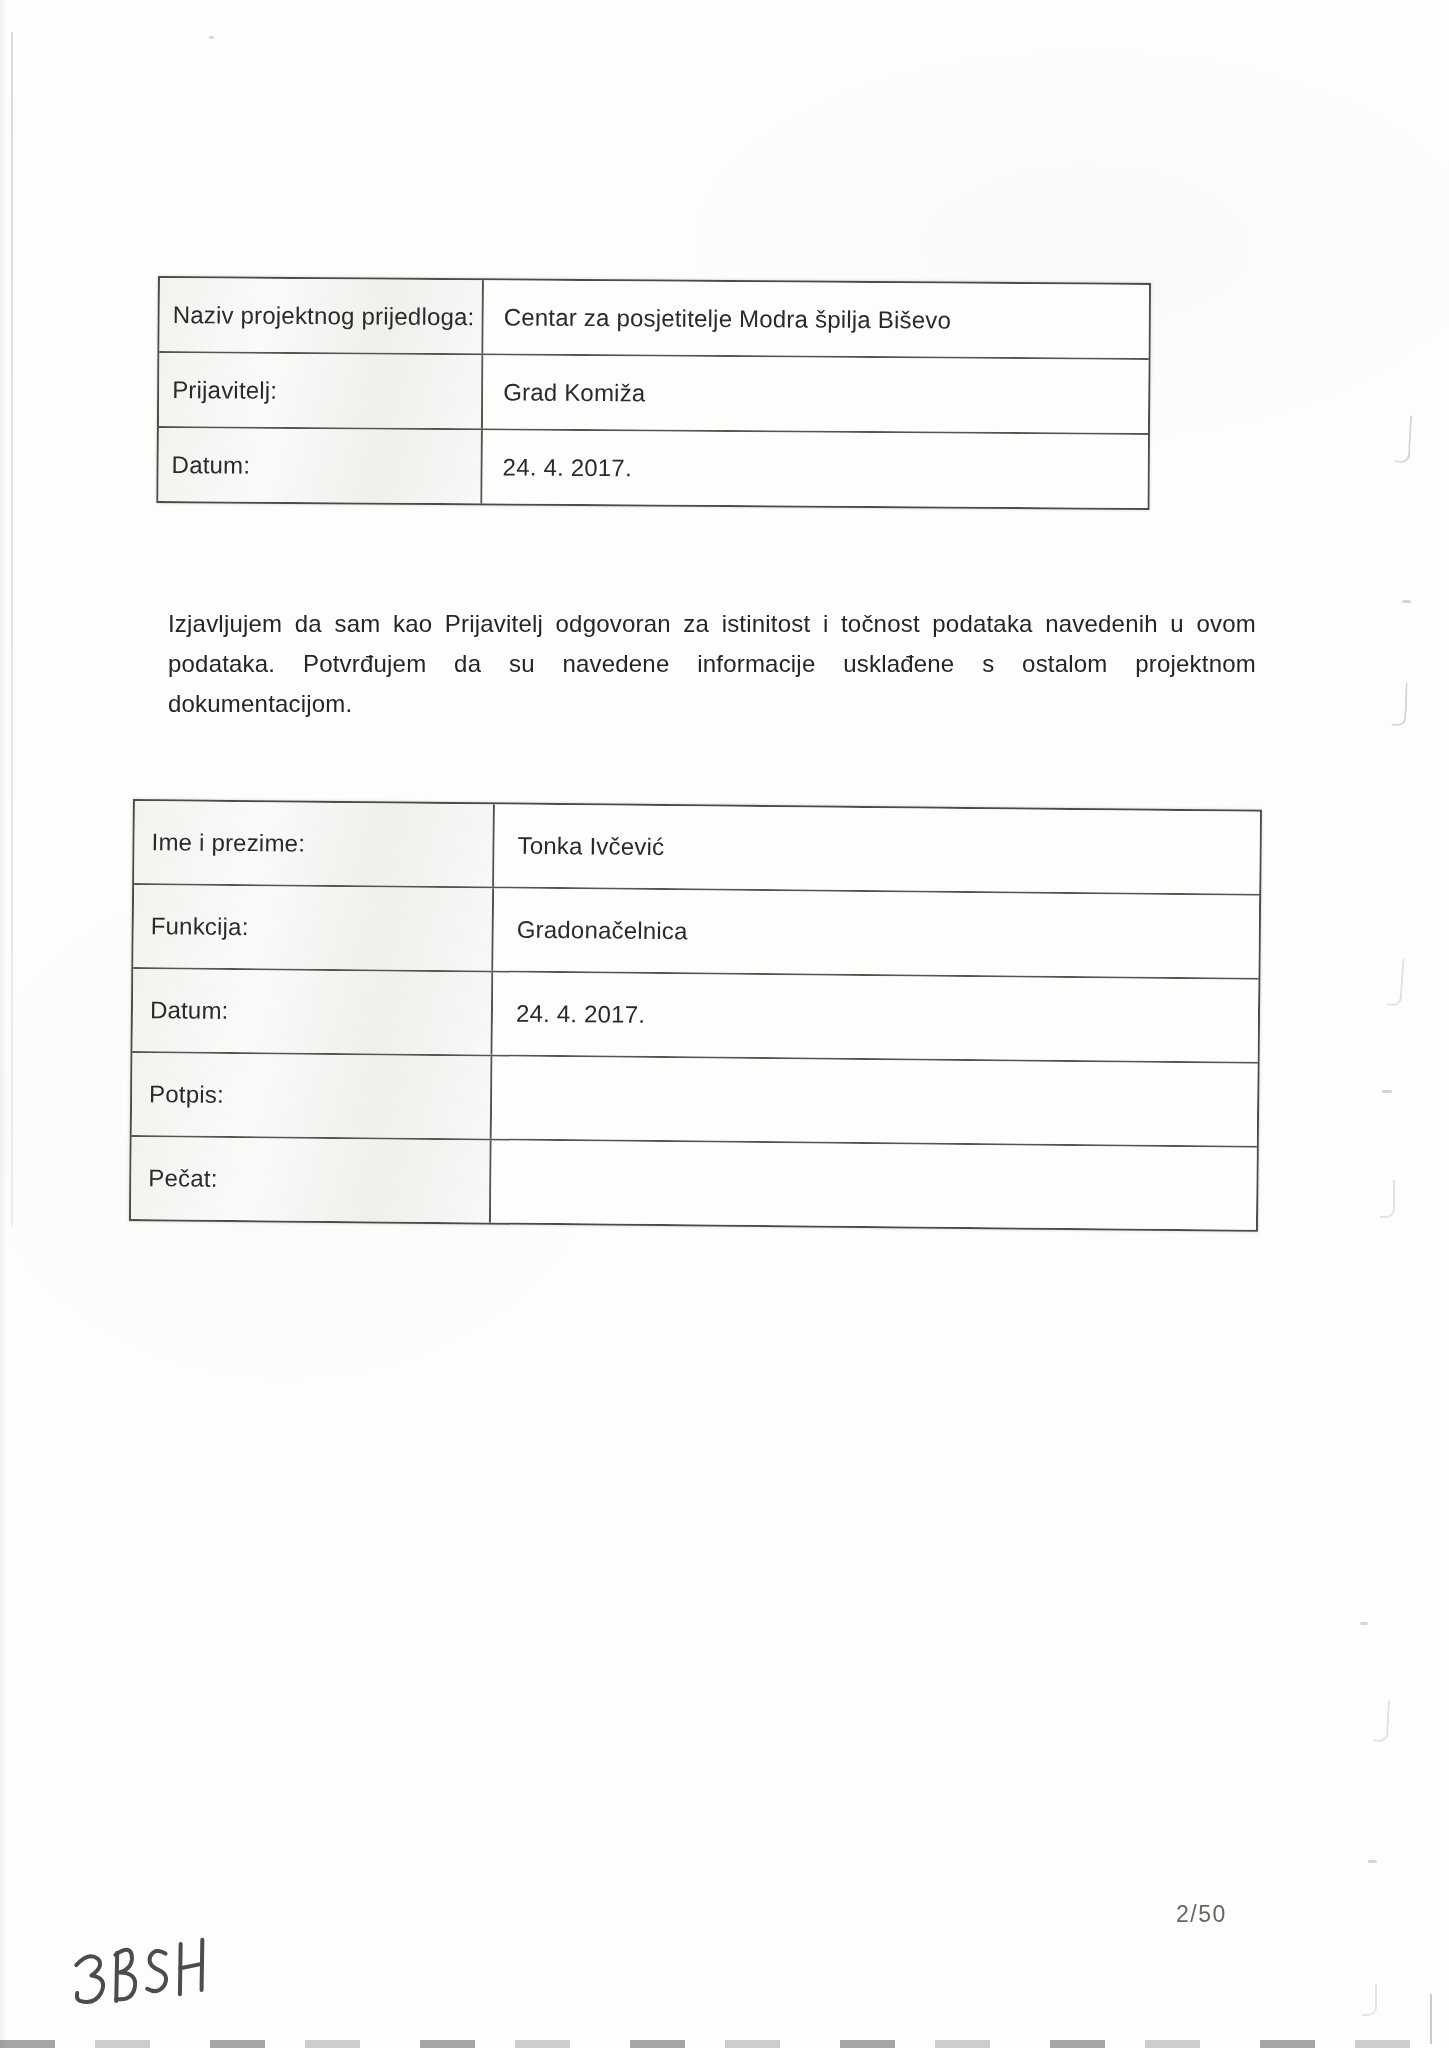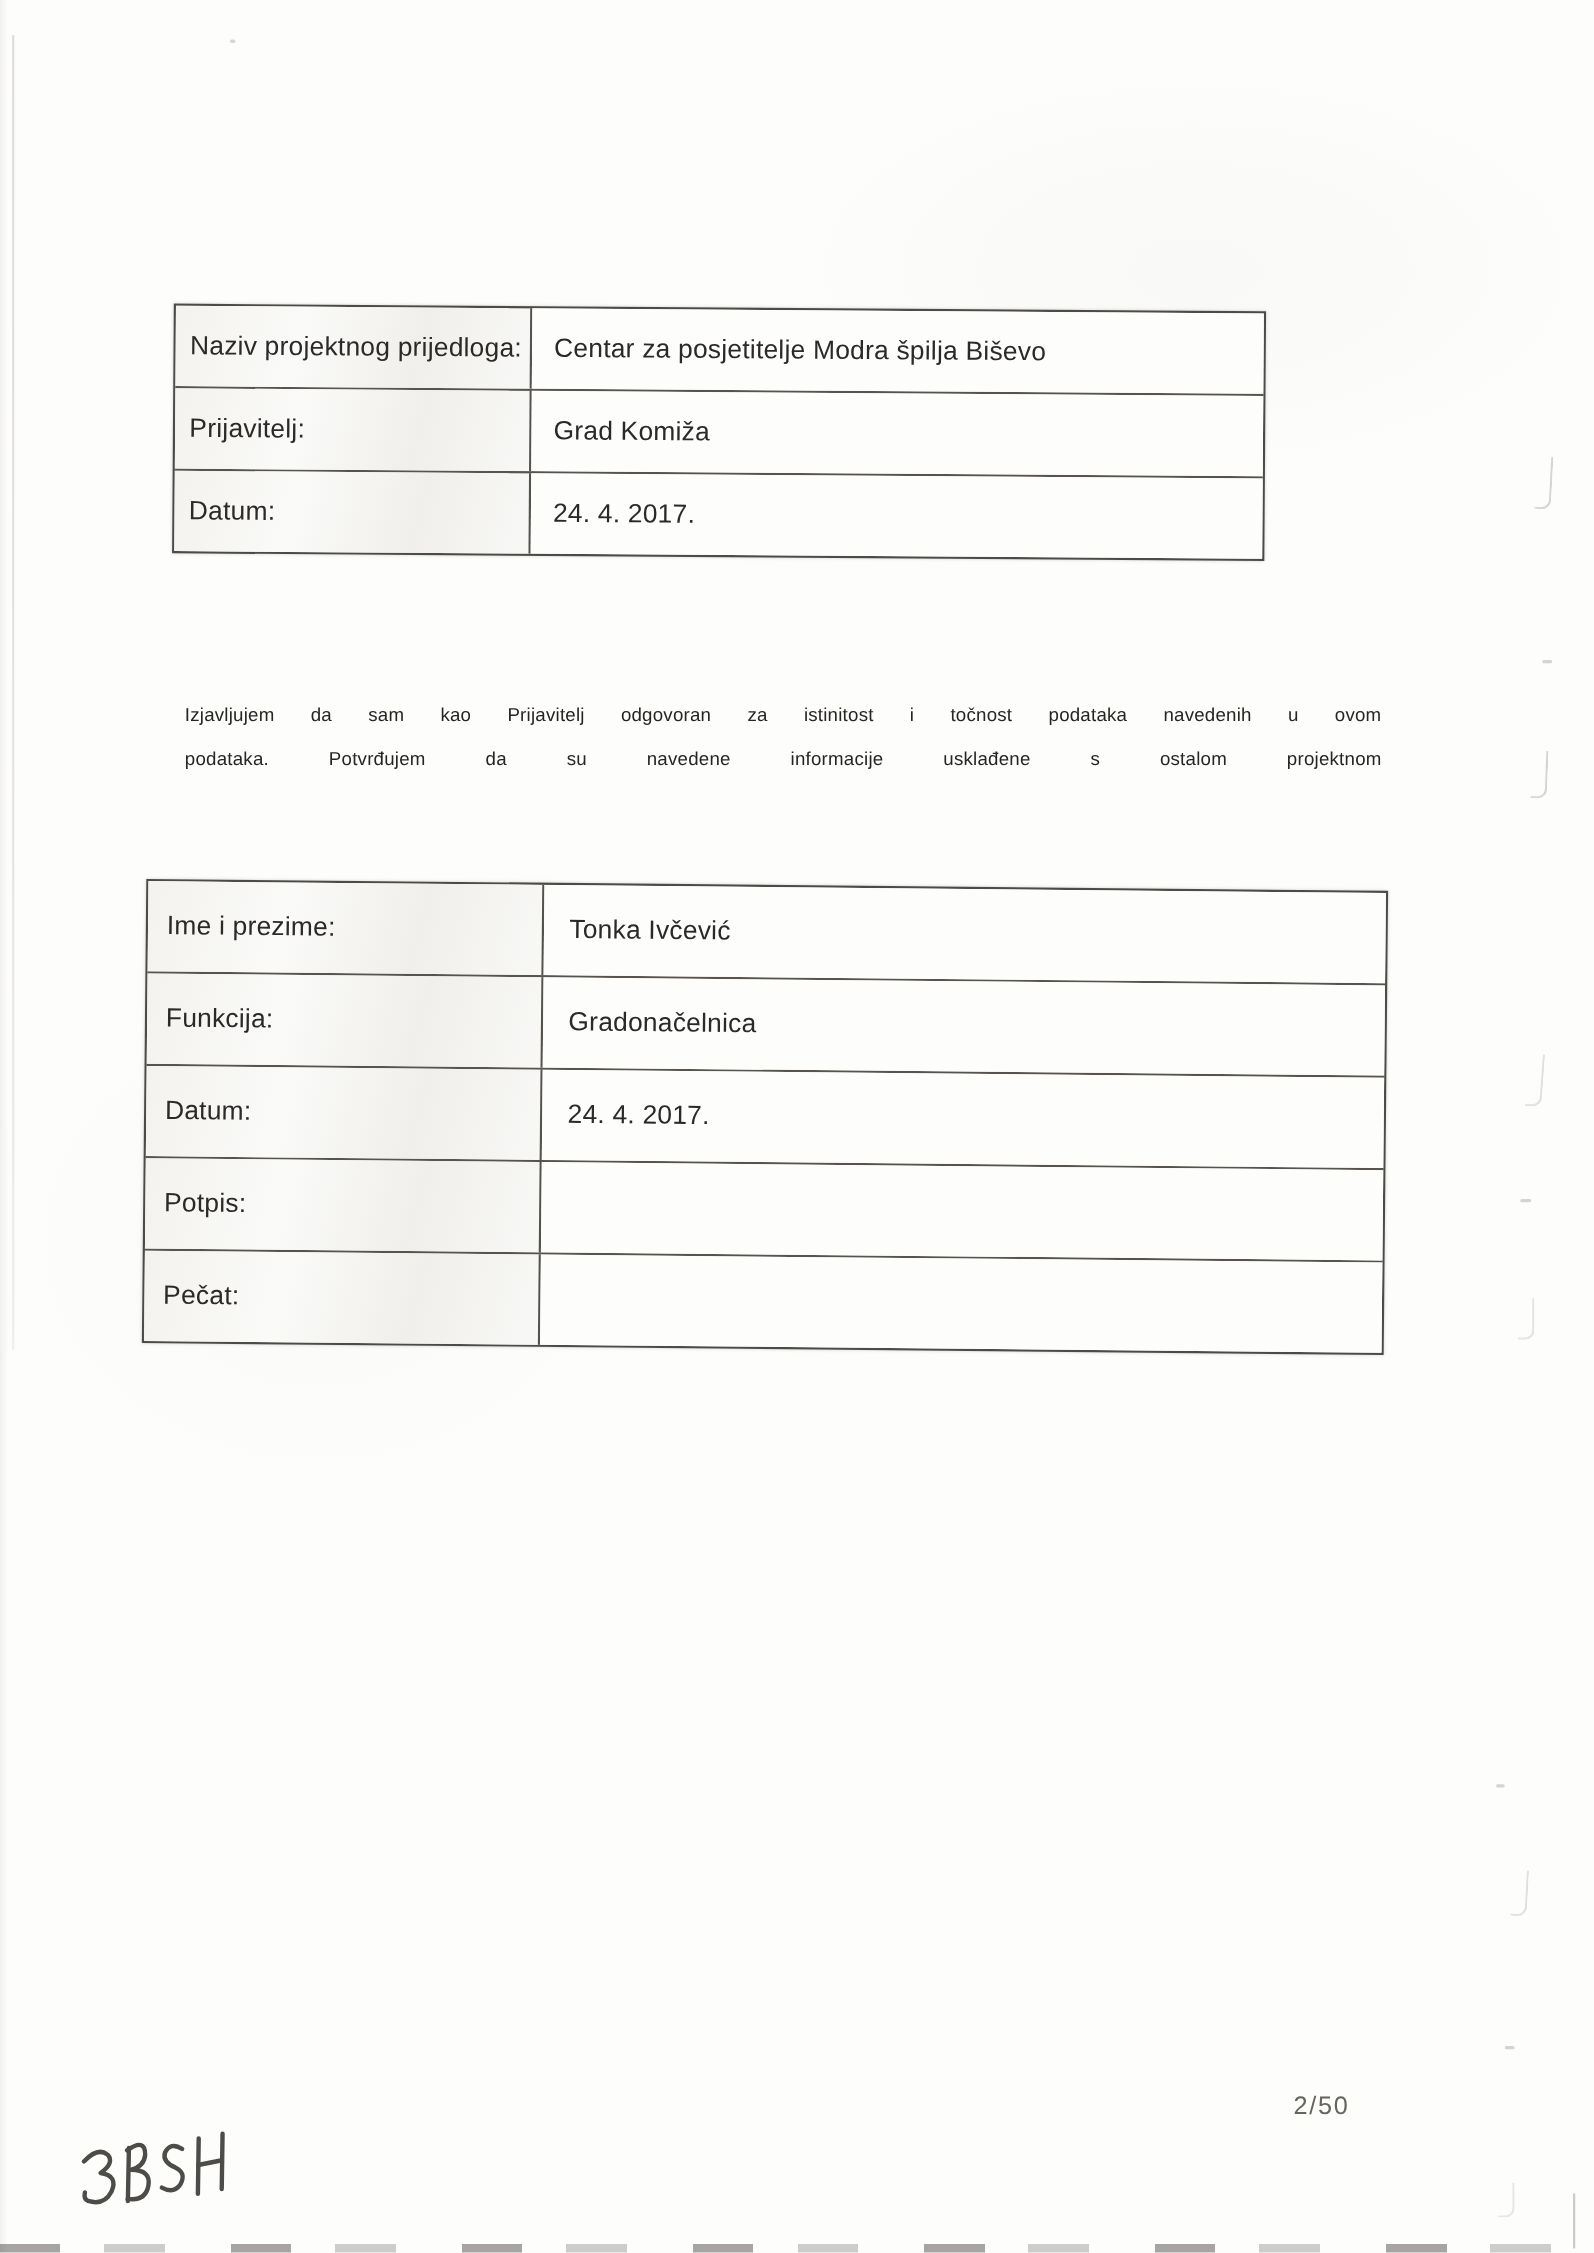--- a/index.html
+++ b/index.html
@@ -30,22 +30,22 @@
   .t1 .row { grid-template-columns:324px 1fr; height:73px; }
   .t1 .cell.lbl { padding-left:13px; }
   .t1 .cell.val { padding-left:20px; }
 
   .t2 { left:133px; top:799px; width:1125px; transform:rotate(0.55deg); transform-origin:left top; }
   .t2 .row { grid-template-columns:360px 1fr; height:82px; }
   .t2 .cell.lbl { padding-left:17px; }
   .t2 .cell.val { padding-left:23px; }
 
   
-  .statement { position:absolute; left:168px; top:630px; width:1088px;
-               font-size:17px; line-height:40px; color:#262522; letter-spacing:0.2px; }
+  .statement { position:absolute; left:168px; top:604px; width:1088px;
+               font-size:24px; line-height:40px; color:#262522; letter-spacing:0.2px; }
   .statement .jline { display:flex; justify-content:space-between; white-space:nowrap; height:40px; align-items:baseline; }
   .statement .plainline { height:40px; }
 
   
   .pagenum { position:absolute; left:1176px; top:1901px; font-size:23px;
              color:#67655f; letter-spacing:1.5px; }
   .handwrite { position:absolute; left:64px; top:1938px; width:160px; height:80px;
                transform:rotate(-6deg); }
   .handwrite path { stroke:#4e4c49; stroke-width:4; fill:none;
                     stroke-linecap:round; stroke-linejoin:round; }
@@ -112,20 +112,21 @@
         <span>Potvrđujem</span>
         <span>da</span>
         <span>su</span>
         <span>navedene</span>
         <span>informacije</span>
         <span>usklađene</span>
         <span>s</span>
         <span>ostalom</span>
         <span>projektnom</span>
       </div>
+    <div class="plainline">dokumentacijom.</div>
   </div>
 
   <div class="tbl t2">
     <div class="row">
       <div class="cell lbl">Ime i prezime:</div>
       <div class="cell val">Tonka Ivčević</div>
     </div>
     <div class="row">
       <div class="cell lbl">Funkcija:</div>
       <div class="cell val">Gradonačelnica</div>

